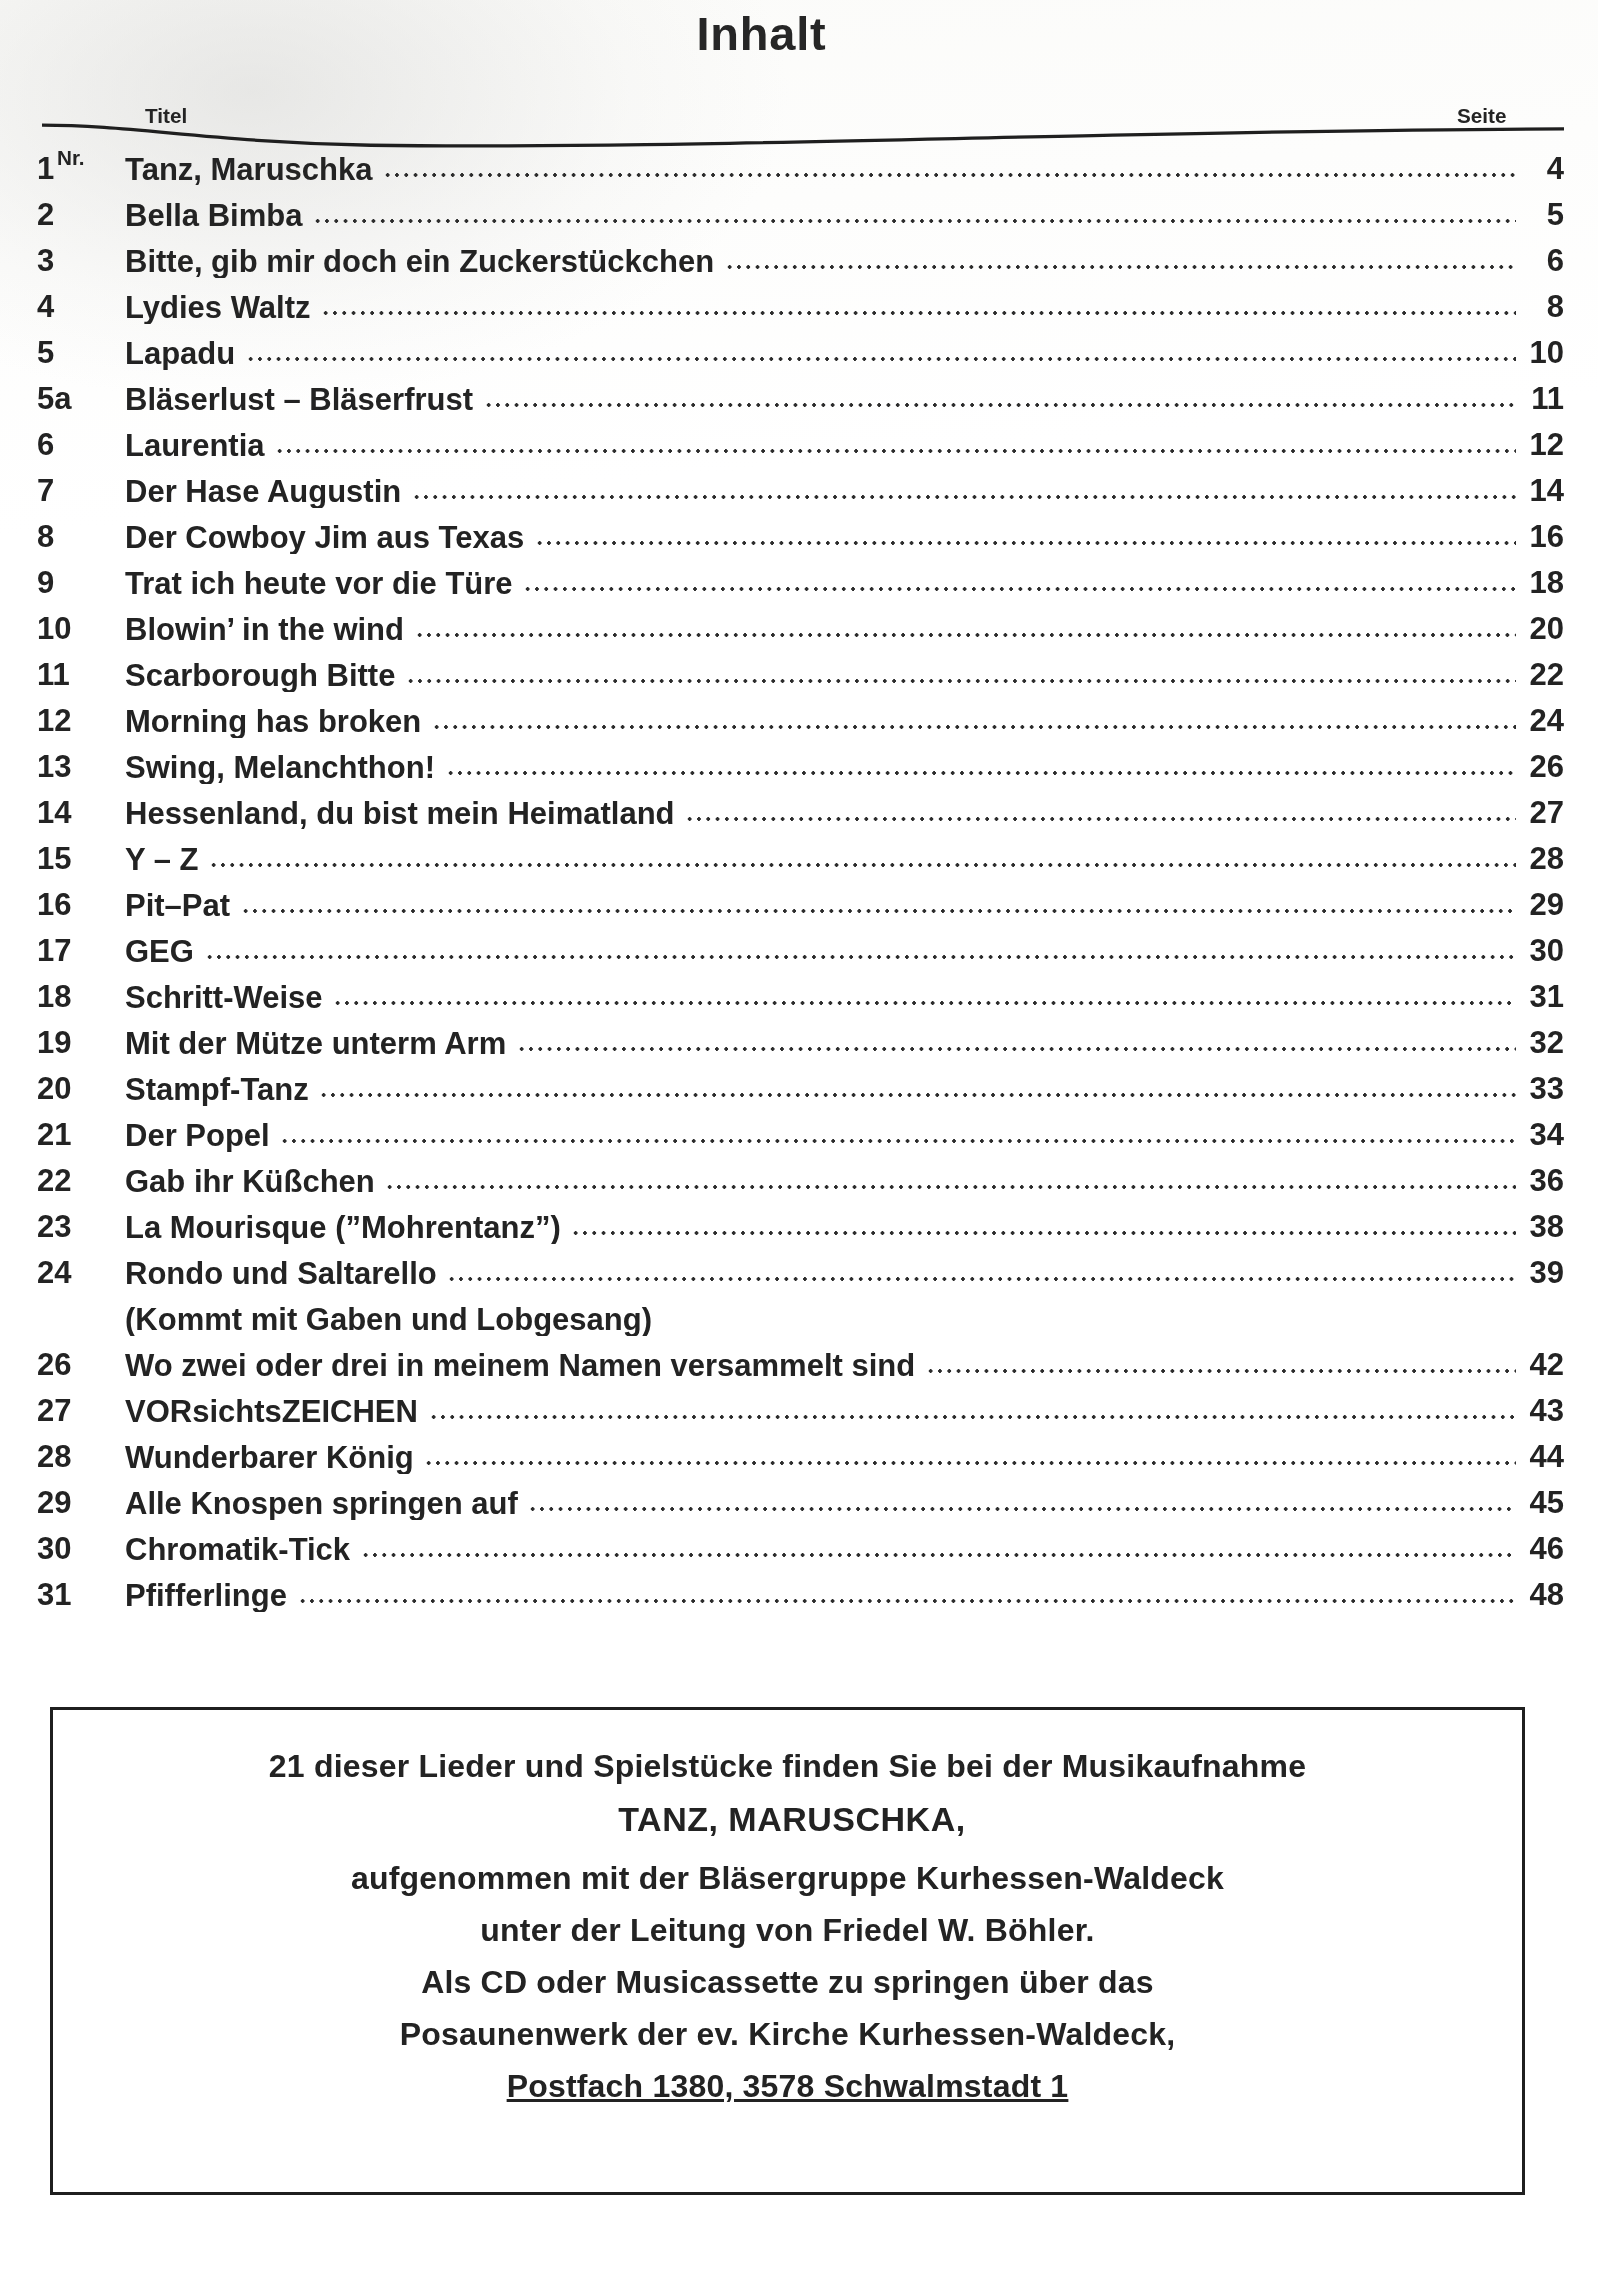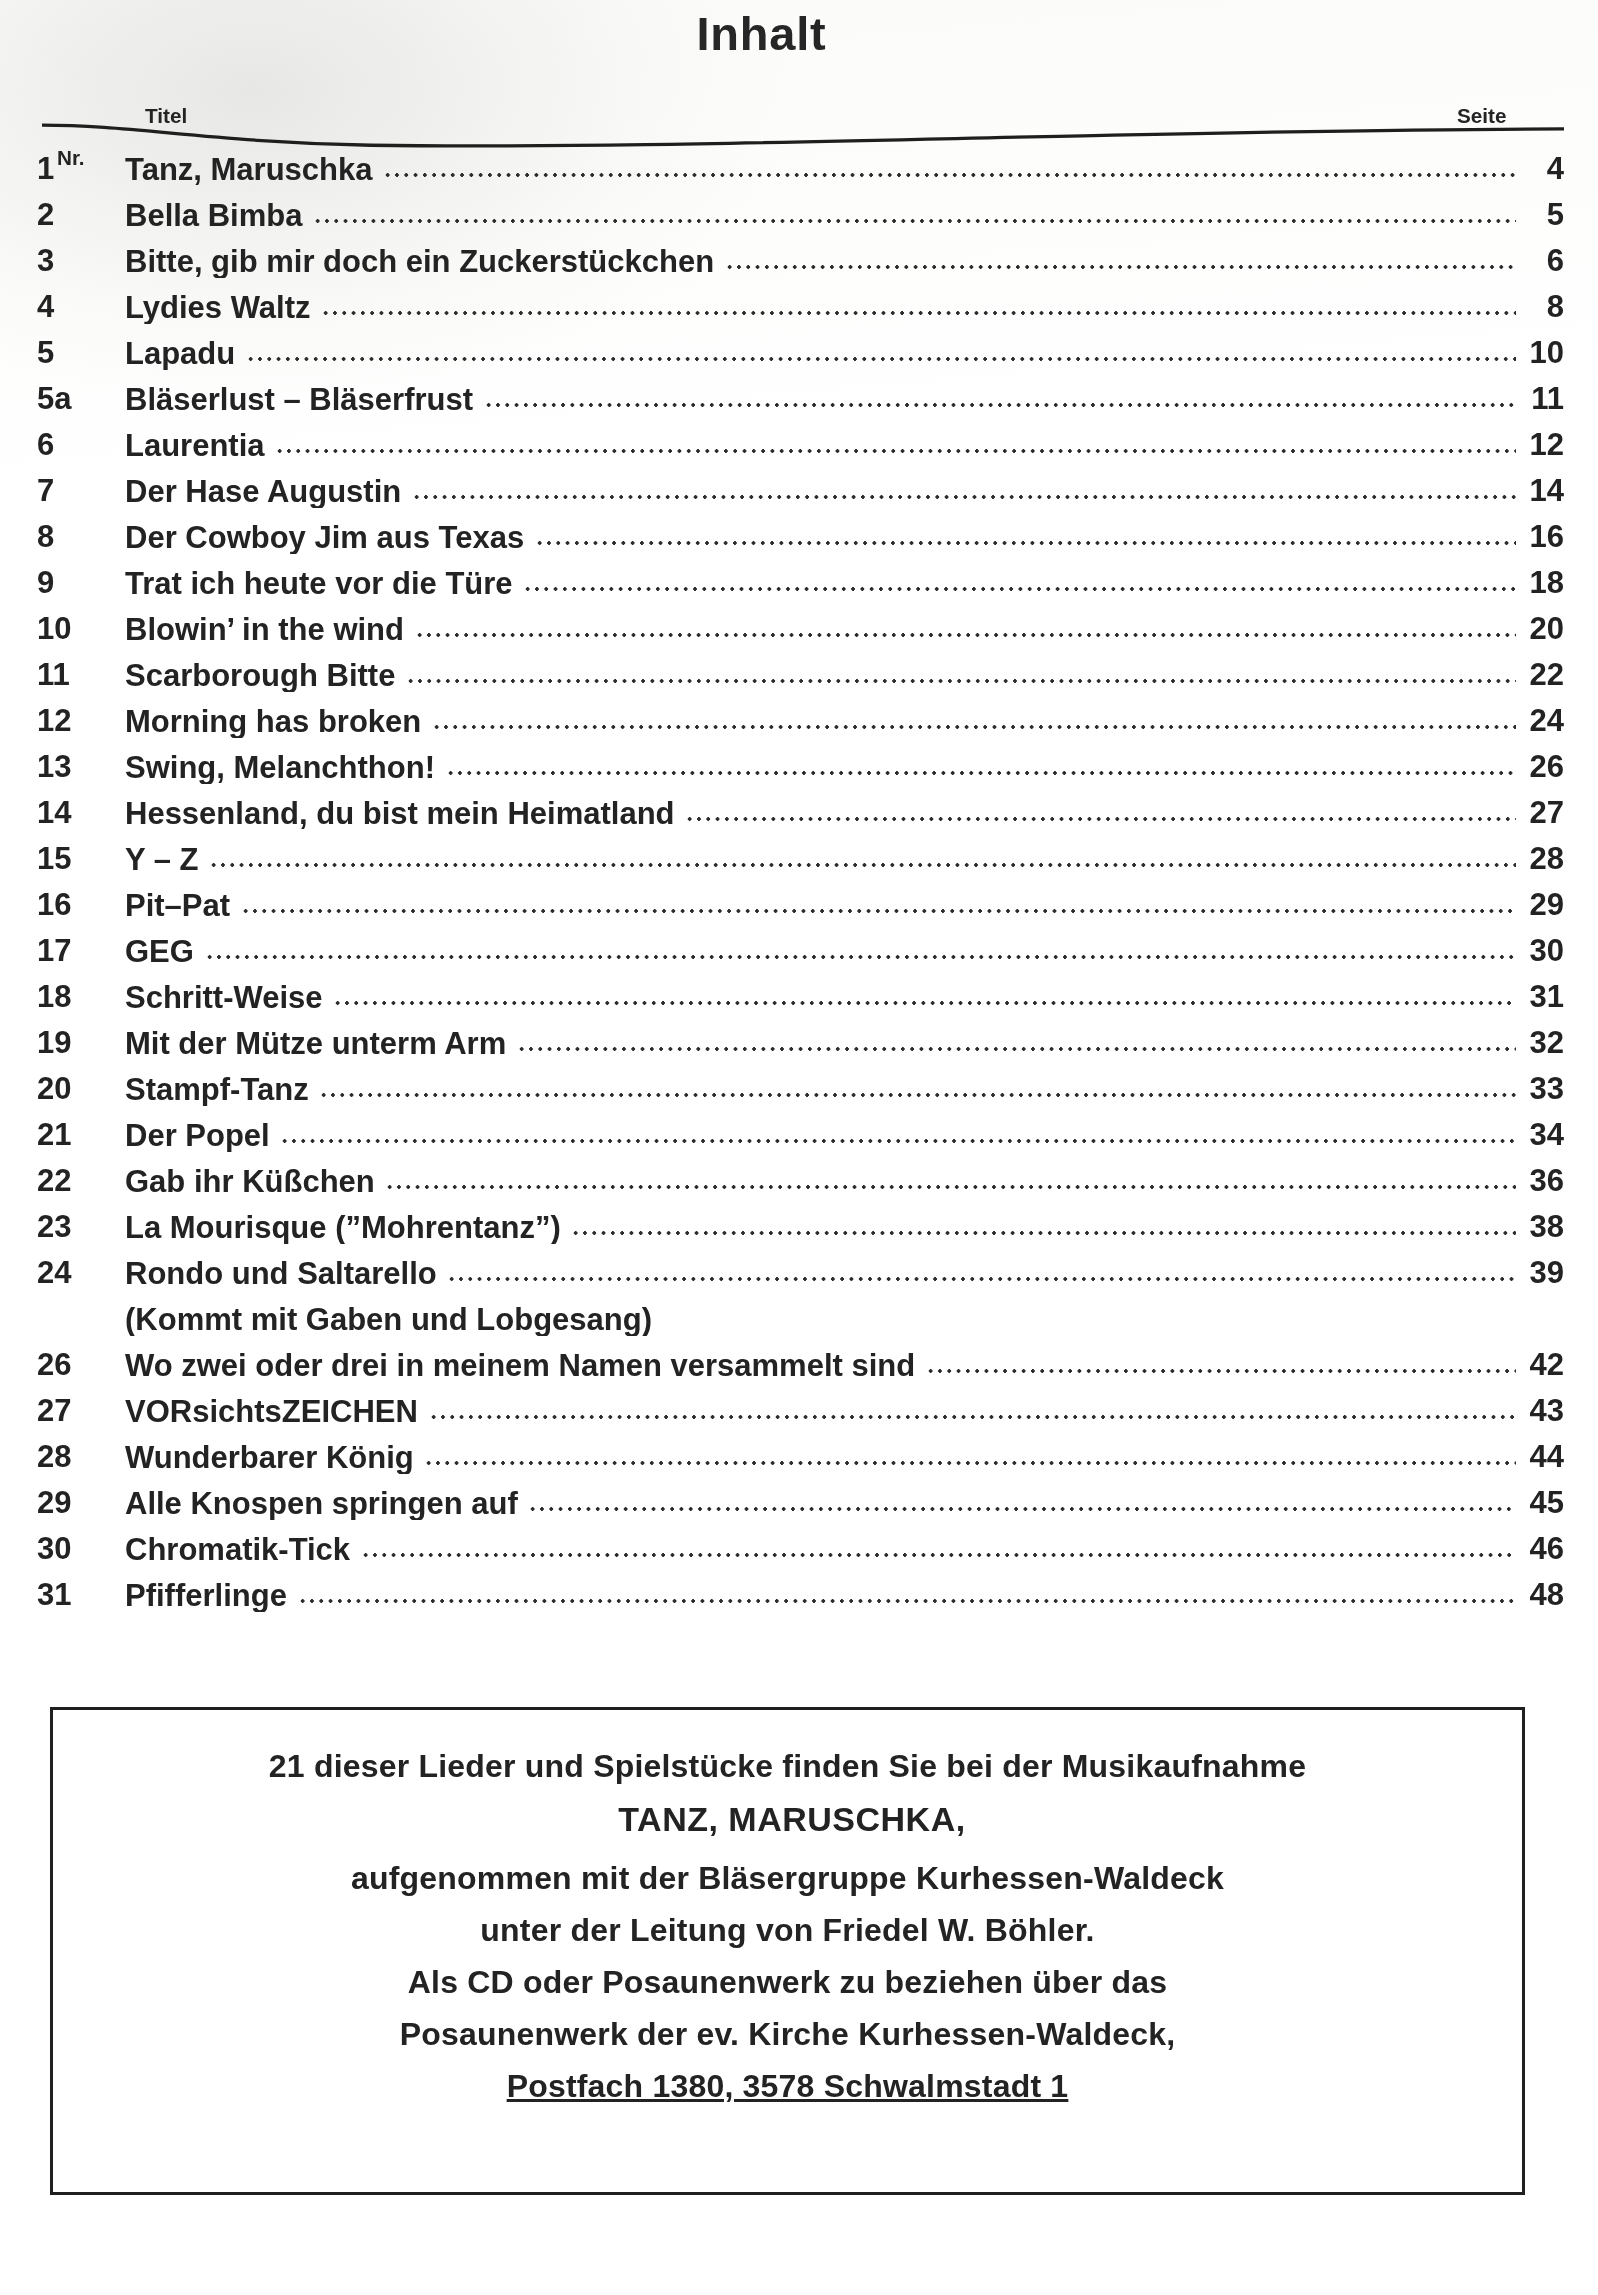--- a/index.html
+++ b/index.html
@@ -453,20 +453,20 @@
         <div class="toc-page">48</div>
       </div>
     </div>
 
   <div class="promo-box">
     <div class="promo-inner">
         <div class="promo-line">21 dieser Lieder und Spielstücke finden Sie bei der Musikaufnahme</div>
         <div class="promo-line title-line">TANZ, MARUSCHKA,</div>
         <div class="promo-line">aufgenommen mit der Bläsergruppe Kurhessen-Waldeck</div>
         <div class="promo-line">unter der Leitung von Friedel W. Böhler.</div>
-        <div class="promo-line">Als CD oder Posaunenwerk zu beziehen über das</div>
+        <div class="promo-line">Als CD oder Musicassette zu springen über das</div>
         <div class="promo-line">Posaunenwerk der ev. Kirche Kurhessen-Waldeck,</div>
         <div class="promo-line last">Postfach 1380, 3578 Schwalmstadt 1</div>
       </div>
   </div>
 
 </div>
 
 
 </body></html>

